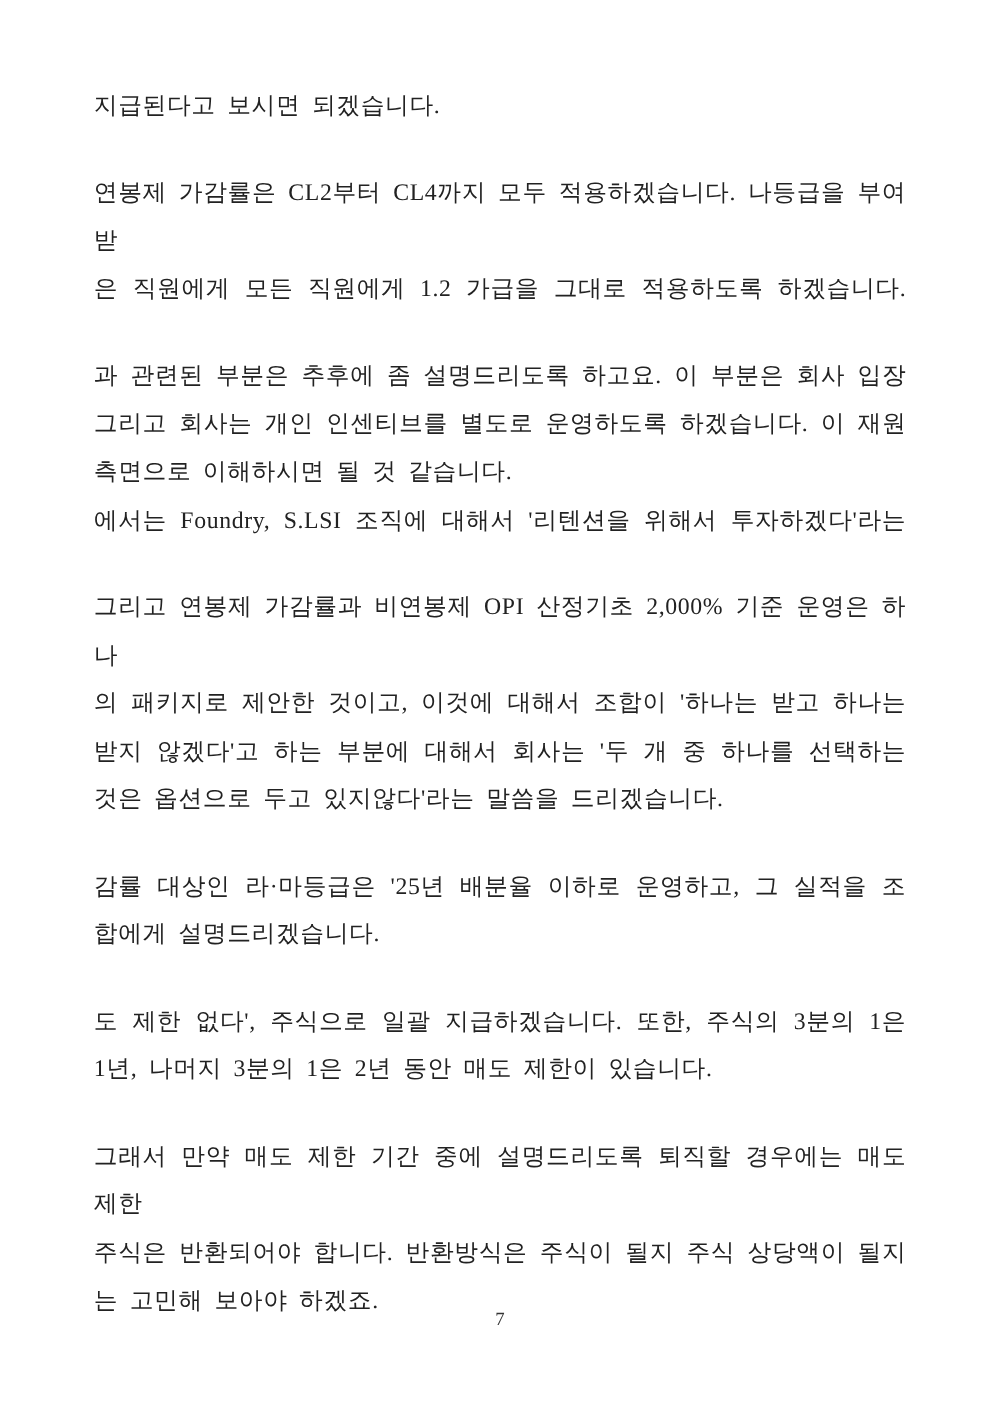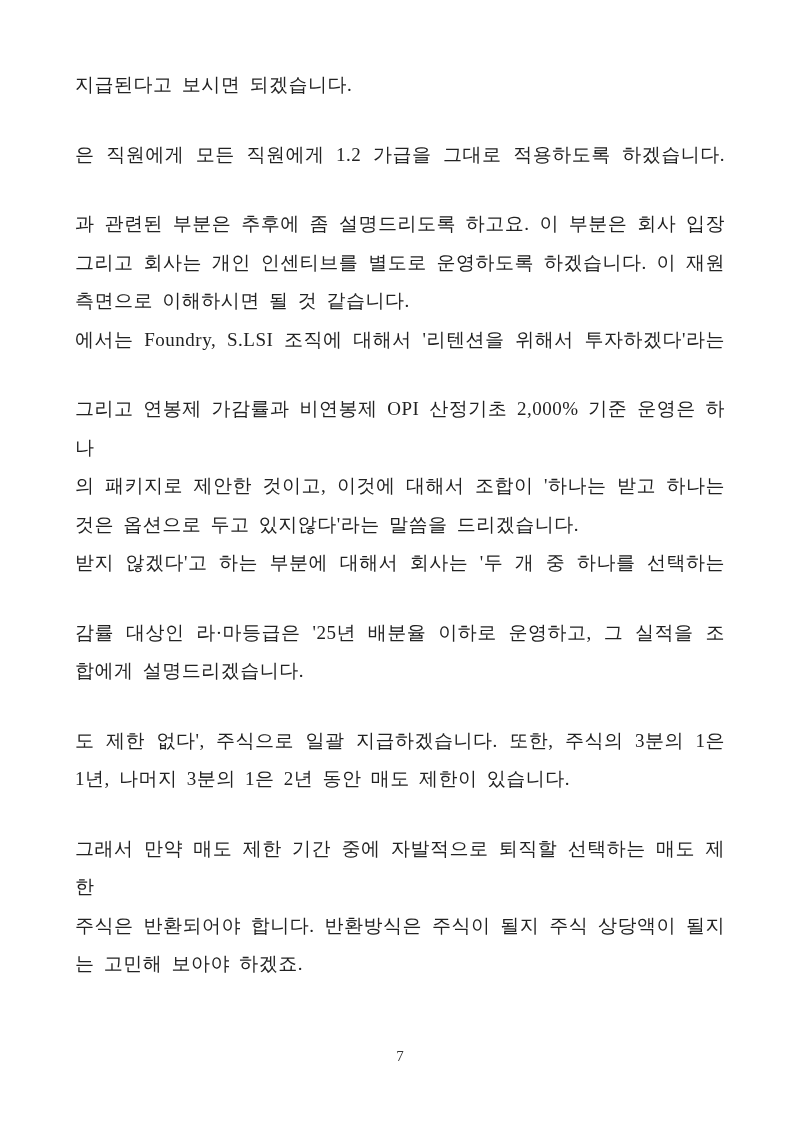--- a/index.html
+++ b/index.html
@@ -49,48 +49,49 @@
 </head>
 <body>
 
 <div class="page">
 
   <div class="para">
     <div class="line last">지급된다고 보시면 되겠습니다.</div>
   </div>
 
   <div class="para">
+    <div class="line">연봉제 가감률은 CL2부터 CL4까지 모두 적용하겠습니다. 나등급을 부여받</div>
     <div class="line">은 직원에게 모든 직원에게 1.2 가급을 그대로 적용하도록 하겠습니다.</div>
   </div>
 
   <div class="para">
     <div class="line">과 관련된 부분은 추후에 좀 설명드리도록 하고요. 이 부분은 회사 입장</div>
     <div class="line">그리고 회사는 개인 인센티브를 별도로 운영하도록 하겠습니다. 이 재원</div>
     <div class="line last">측면으로 이해하시면 될 것 같습니다.</div>
     <div class="line">에서는 Foundry, S.LSI 조직에 대해서 '리텐션을 위해서 투자하겠다'라는</div>
   </div>
 
   <div class="para">
     <div class="line">그리고 연봉제 가감률과 비연봉제 OPI 산정기초 2,000% 기준 운영은 하나</div>
     <div class="line">의 패키지로 제안한 것이고, 이것에 대해서 조합이 '하나는 받고 하나는</div>
+    <div class="line">받지 않겠다'고 하는 부분에 대해서 회사는 '두 개 중 하나를 선택하는</div>
     <div class="line last">것은 옵션으로 두고 있지않다'라는 말씀을 드리겠습니다.</div>
-    <div class="line">받지 않겠다'고 하는 부분에 대해서 회사는 '두 개 중 하나를 선택하는</div>
   </div>
 
   <div class="para">
     <div class="line">감률 대상인 라·마등급은 '25년 배분율 이하로 운영하고, 그 실적을 조</div>
     <div class="line last">합에게 설명드리겠습니다.</div>
   </div>
 
   <div class="para">
     <div class="line">도 제한 없다', 주식으로 일괄 지급하겠습니다. 또한, 주식의 3분의 1은</div>
     <div class="line last">1년, 나머지 3분의 1은 2년 동안 매도 제한이 있습니다.</div>
   </div>
 
   <div class="para">
-    <div class="line">그래서 만약 매도 제한 기간 중에 자발적으로 퇴직할 선택하는 매도 제한</div>
+    <div class="line">그래서 만약 매도 제한 기간 중에 설명드리도록 퇴직할 경우에는 매도 제한</div>
     <div class="line">주식은 반환되어야 합니다. 반환방식은 주식이 될지 주식 상당액이 될지</div>
     <div class="line last">는 고민해 보아야 하겠죠.</div>
   </div>
 
   <div class="page-number">7</div>
 
 </div>
 
 </body></html>

